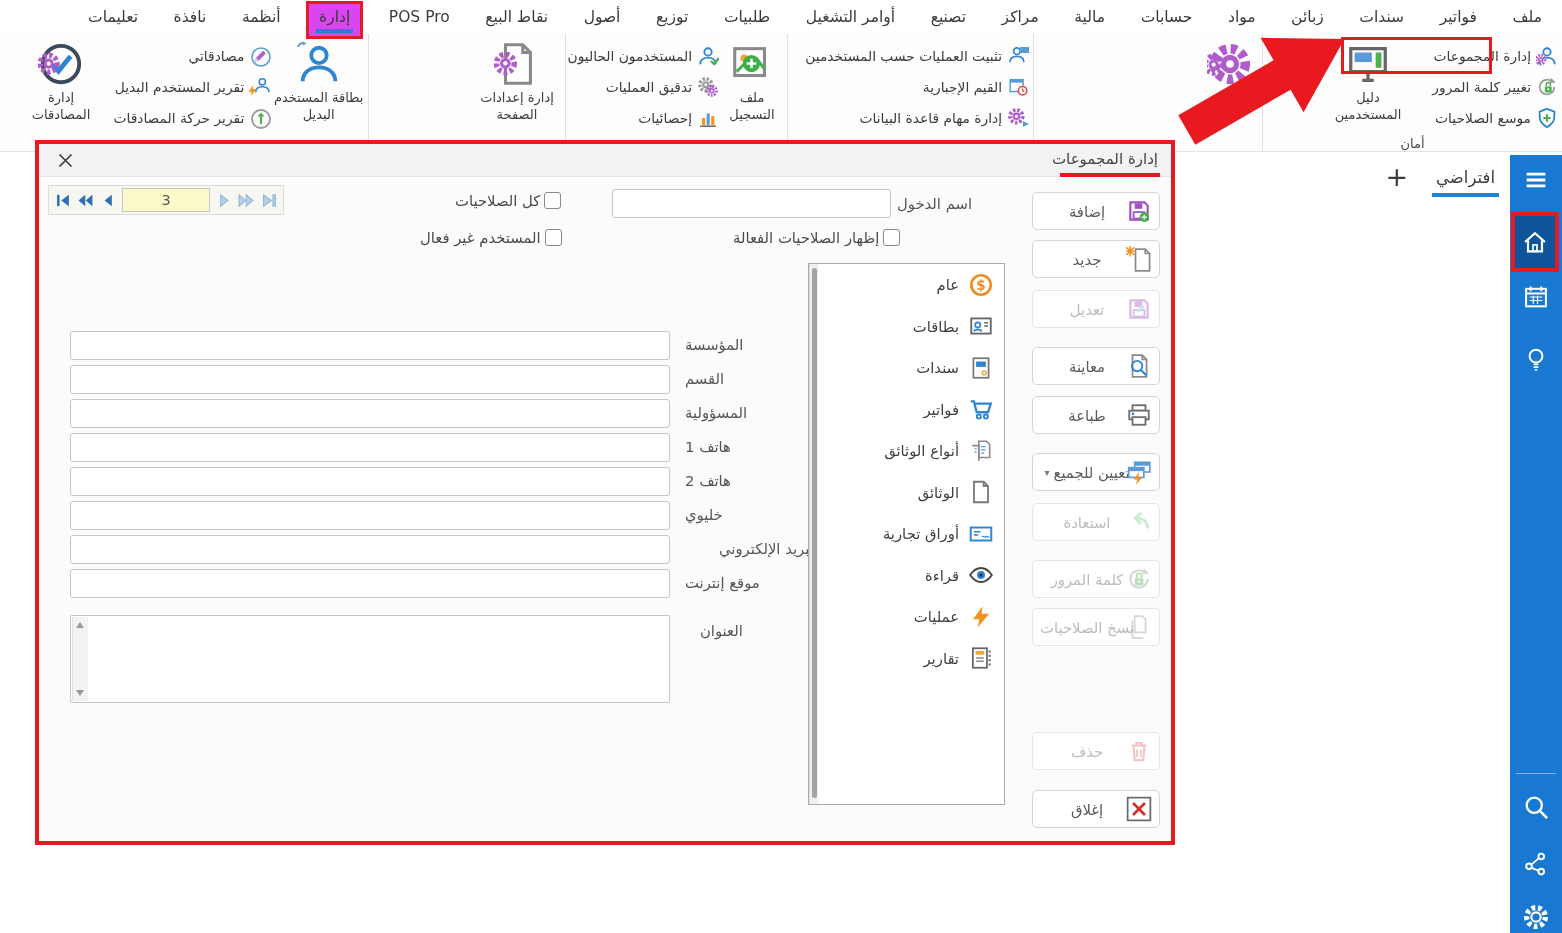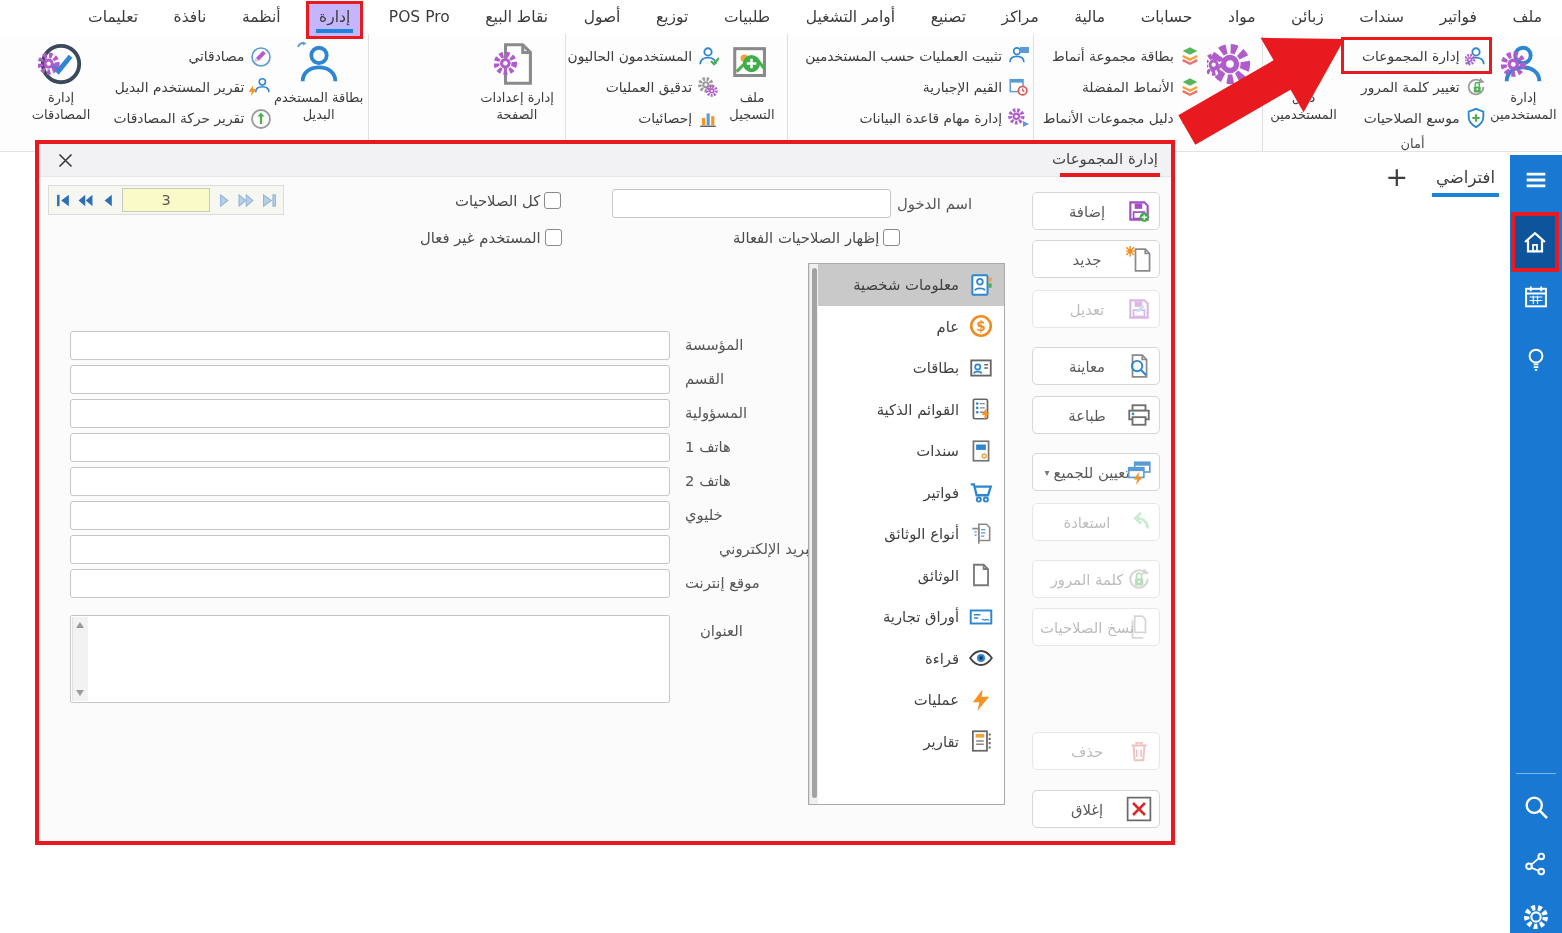--- a/index.html
+++ b/index.html
@@ -3,21 +3,21 @@
 <meta charset="utf-8">
 <style>
   html,body{margin:0;padding:0;background:#e9e9e9}
   .app{position:relative;width:1562px;height:933px;background:#fff;overflow:hidden;
        font-family:"DejaVu Sans","Liberation Sans",sans-serif;direction:rtl;color:#3c3c3c}
   
   .menubar{position:absolute;top:0;left:0;right:0;height:34px;display:flex;direction:rtl;
            align-items:center;justify-content:space-between;padding:0 20px 0 88px;
            font-size:15.5px;color:#3a3a3a;background:#fff;box-sizing:border-box}
   .menutab{white-space:nowrap}
-  .menutab.selected{position:relative;border:3px solid #e8191f;padding:4px 10px 10px;background:#c4b5fd;z-index:31;margin:-4px -10px -10px}
+  .menutab.selected{position:relative;border:3px solid #e8191f;padding:4px 10px 10px;background:#d946ef;z-index:31;margin:-4px -10px -10px}
   .menutab.selected .tab-underline{position:absolute;left:14%;right:14%;bottom:3px;height:4px;background:#1b84d8}
   
   .ribbon{position:absolute;top:34px;left:0;right:0;height:118px;background:#fdfdfd;
           border-bottom:1px solid #e2e2e7;display:flex;direction:rtl;box-sizing:border-box}
   .rgroup{position:relative;height:100%;border-left:1px solid #e0e0e4;display:flex;direction:rtl;
           align-items:flex-start;padding:5px 4px 16px;box-sizing:border-box;gap:2px}
   .rgroup-label{position:absolute;bottom:0;left:0;right:0;text-align:center;font-size:13px;color:#4a4a4a}
   .bigbtn{display:flex;flex-direction:column;align-items:center;gap:3px;padding-top:2px;
           font-size:13px;line-height:1.3;text-align:center;color:#3c3c3c}
   .smallcol{display:flex;flex-direction:column;padding-top:1px}
@@ -350,27 +350,20 @@
       <span class="tab-underline"></span>
     </span>
     <span class="menutab">أنظمة</span>
     <span class="menutab">نافذة</span>
     <span class="menutab">تعليمات</span>
   </div>
 
   <div class="ribbon">
 
     <div class="rgroup" style="width:300px">
-      <div class="bigbtn" style="width:72px">
-        <svg class="ic46">
-            <use href="#p-person"></use>
-            <use href="#p-gearp" transform="translate(-1,9) scale(0.62)"></use>
-          </svg>
-        <span>إدارة المستخدمين</span>
-      </div>
       <div class="smallcol" style="width:150px">
         <div class="smallitem">
           <svg class="ic22">
               <use href="#p-person"></use>
               <use href="#p-gearp" transform="translate(-2,8) scale(0.6)"></use>
             </svg>
           <span>إدارة المجموعات</span>
         </div>
         <div class="smallitem">
           <svg class="ic22">
@@ -394,40 +387,20 @@
       </div>
       <div class="rgroup-label">أمان</div>
     </div>
 
     <div class="rgroup" style="width:229px">
       <div class="bigbtn" style="width:56px">
         <svg class="ic46">
             <use href="#p-gearp"></use>
             <use href="#p-gearp" transform="translate(-6,11) scale(0.55)"></use>
           </svg>
-      </div>
-      <div class="smallcol" style="width:165px">
-        <div class="smallitem">
-          <svg class="ic22">
-              <use href="#p-stack"></use>
-            </svg>
-          <span>بطاقة مجموعة أنماط</span>
-        </div>
-        <div class="smallitem">
-          <svg class="ic22">
-              <use href="#p-stack"></use>
-            </svg>
-          <span>الأنماط المفضلة</span>
-        </div>
-        <div class="smallitem">
-          <svg class="ic22">
-              <use href="#p-stack"></use>
-            </svg>
-          <span>دليل مجموعات الأنماط</span>
-        </div>
       </div>
     </div>
 
     <div class="rgroup" style="width:246px">
       <div class="smallcol" style="width:238px">
         <div class="smallitem">
           <svg class="ic22">
               <use href="#p-person" transform="scale(0.9)"></use>
               <rect x="13" y="2" width="9" height="6" fill="#5b9bd5"></rect>
             </svg>
@@ -640,43 +613,31 @@
         <div class="tri-dn"></div>
       </div>
     </div>
     <span class="f-label" style="left:661px;top:478px">العنوان</span>
 
     <div class="catlist">
       <div class="cat-scroll">
           <div class="cat-thumb"></div>
         </div>
       <div class="cat-items">
-        <div class="cat-item selected">
-          <svg class="ic26">
-              <use href="#p-idcard"></use>
-            </svg>
-          <span>معلومات شخصية</span>
-        </div>
         <div class="cat-item">
           <svg class="ic26">
               <use href="#p-dollar"></use>
             </svg>
           <span>عام</span>
         </div>
         <div class="cat-item">
           <svg class="ic26">
               <use href="#p-contact"></use>
             </svg>
           <span>بطاقات</span>
-        </div>
-        <div class="cat-item">
-          <svg class="ic26">
-              <use href="#p-smartlist"></use>
-            </svg>
-          <span>القوائم الذكية</span>
         </div>
         <div class="cat-item">
           <svg class="ic26">
               <use href="#p-voucher"></use>
             </svg>
           <span>سندات</span>
         </div>
         <div class="cat-item">
           <svg class="ic26">
               <use href="#p-cart"></use>

